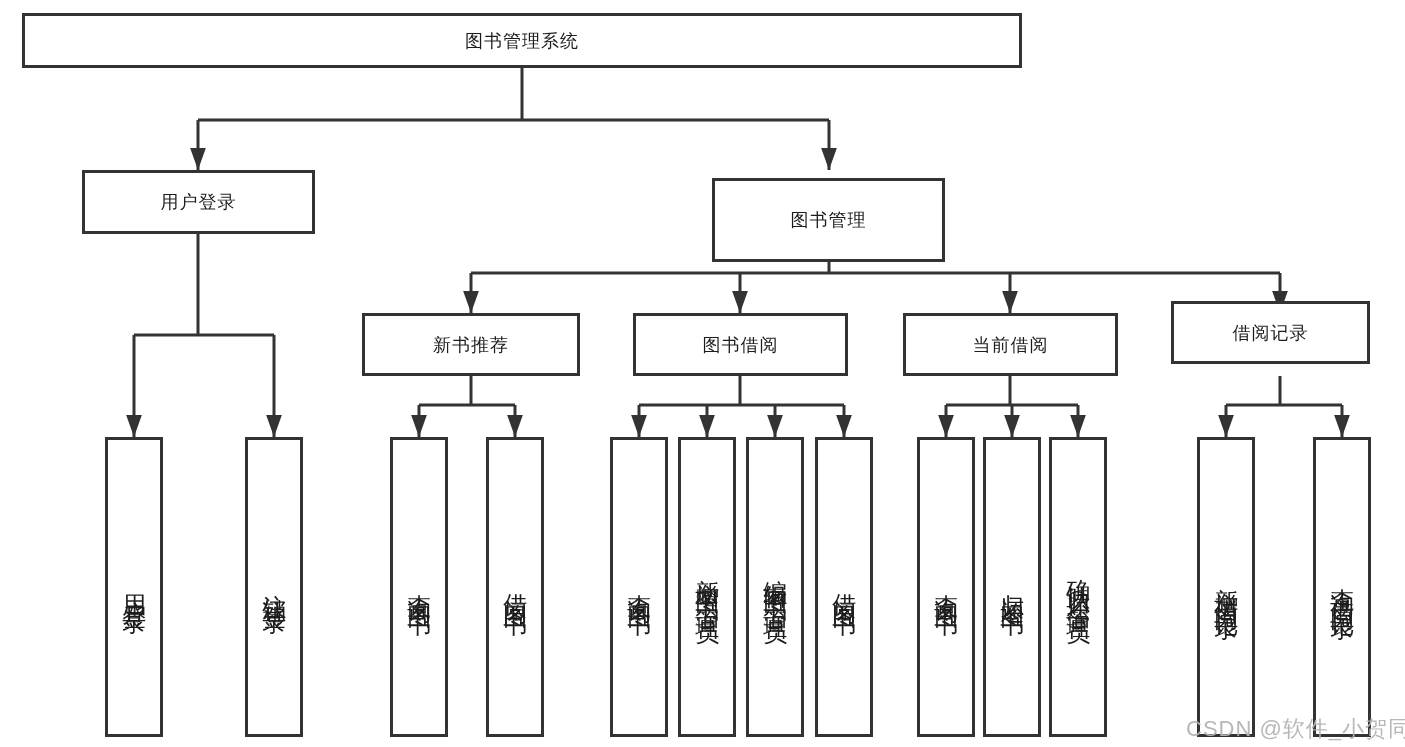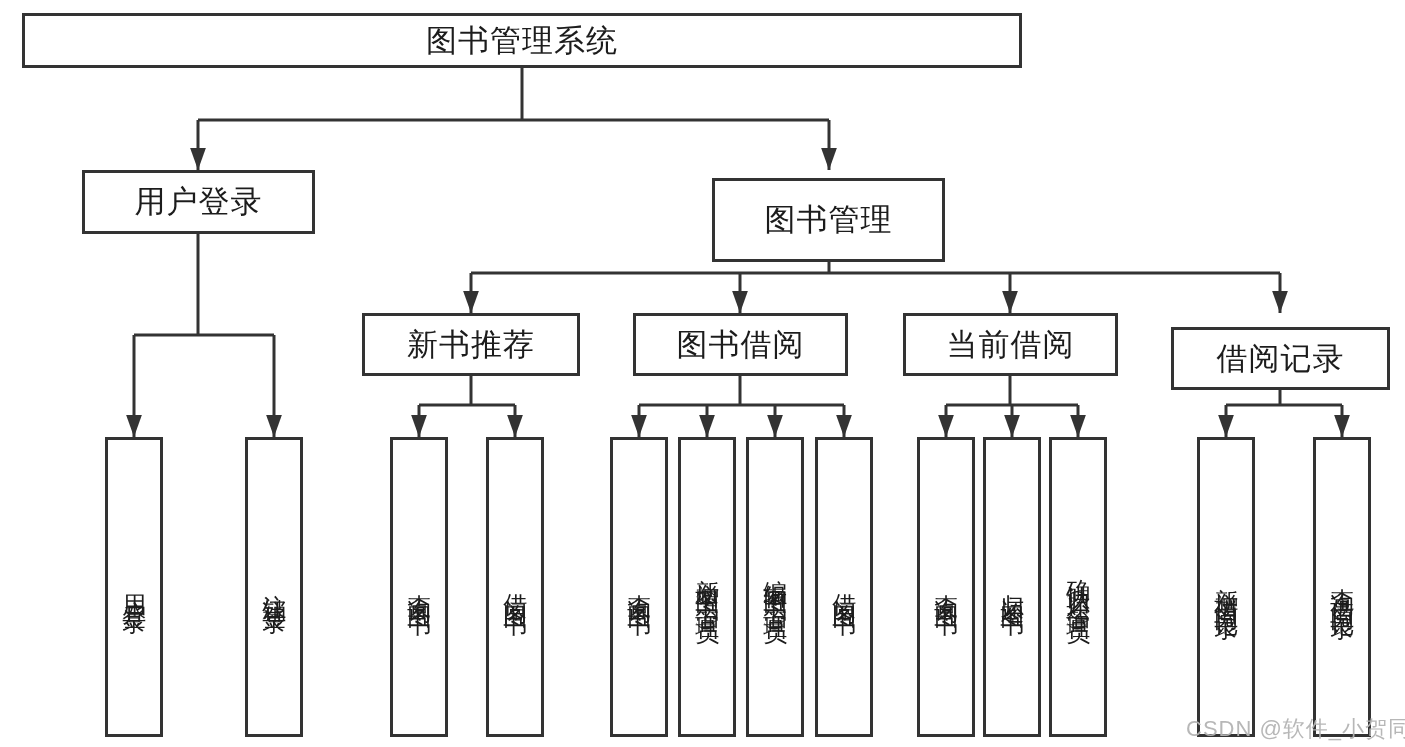--- a/index.html
+++ b/index.html
@@ -12,21 +12,21 @@
   }
   svg.connectors{position:absolute;left:0;top:0;width:1405px;height:747px;}
   svg.connectors line{stroke:#333333;stroke-width:3;}
   svg.connectors .arrowhead{fill:#333333;}
   .node{
     position:absolute;box-sizing:border-box;
     border:3px solid #333333;background:#ffffff;
     display:flex;align-items:center;justify-content:center;
     color:#1c1c1c;
   }
-  .node.h{font-size:31px;letter-spacing:1px;white-space:nowrap;}
+  .node.h{font-size:18px;letter-spacing:1px;white-space:nowrap;}
   .node.v{
     writing-mode:vertical-rl;
     text-orientation:mixed;
     font-size:24px;
     letter-spacing:6px;
     line-height:1.1;
   }
   .watermark{
     position:absolute;
     left:1186px;top:714px;
@@ -91,21 +91,21 @@
   </svg>
 
   <div class="node h" style="left:22px;top:13px;width:1000px;height:55px;">图书管理系统</div>
 
   <div class="node h" style="left:82px;top:170px;width:233px;height:64px;">用户登录</div>
   <div class="node h" style="left:712px;top:178px;width:233px;height:84px;">图书管理</div>
 
   <div class="node h" style="left:362px;top:313px;width:218px;height:63px;">新书推荐</div>
   <div class="node h" style="left:903px;top:313px;width:215px;height:63px;">当前借阅</div>
   <div class="node h" style="left:633px;top:313px;width:215px;height:63px;">图书借阅</div>
-  <div class="node h" style="left:1171px;top:327px;width:219px;height:63px;">借阅记录</div>
+  <div class="node h" style="left:1171px;top:301px;width:199px;height:63px;">借阅记录</div>
 
   <div class="node v" style="left:105px;top:437px;width:58px;height:300px;">用户登录</div>
   <div class="node v" style="left:245px;top:437px;width:58px;height:300px;">注销登录</div>
 
   <div class="node v" style="left:390px;top:437px;width:58px;height:300px;">查询图书</div>
   <div class="node v" style="left:486px;top:437px;width:58px;height:300px;">借阅图书</div>
 
   <div class="node v" style="left:610px;top:437px;width:58px;height:300px;">查询图书</div>
   <div class="node v" style="left:678px;top:437px;width:58px;height:300px;">新增图书（管理员）</div>
   <div class="node v" style="left:746px;top:437px;width:58px;height:300px;">编辑图书（管理员）</div>

